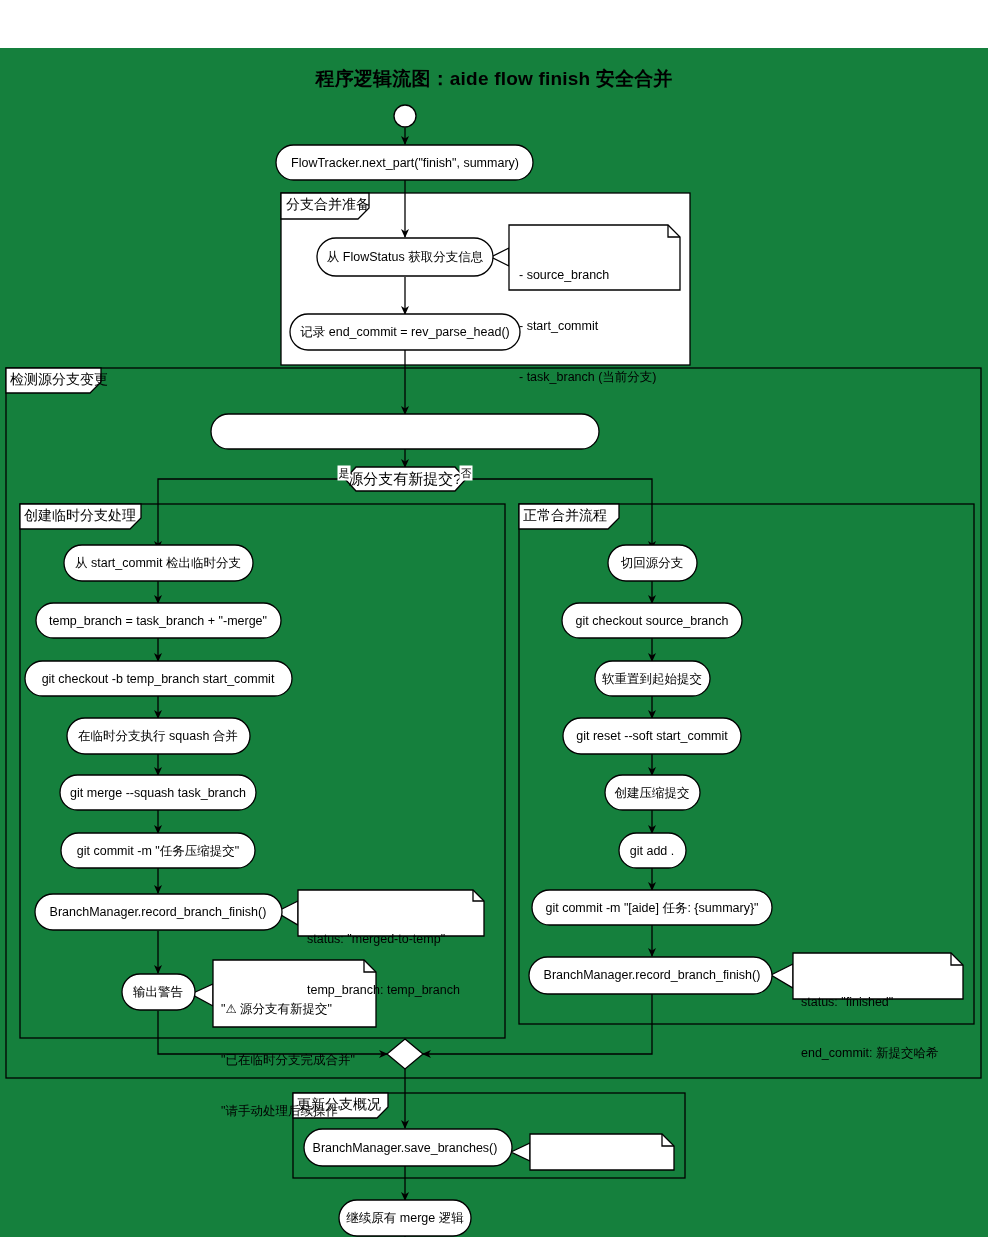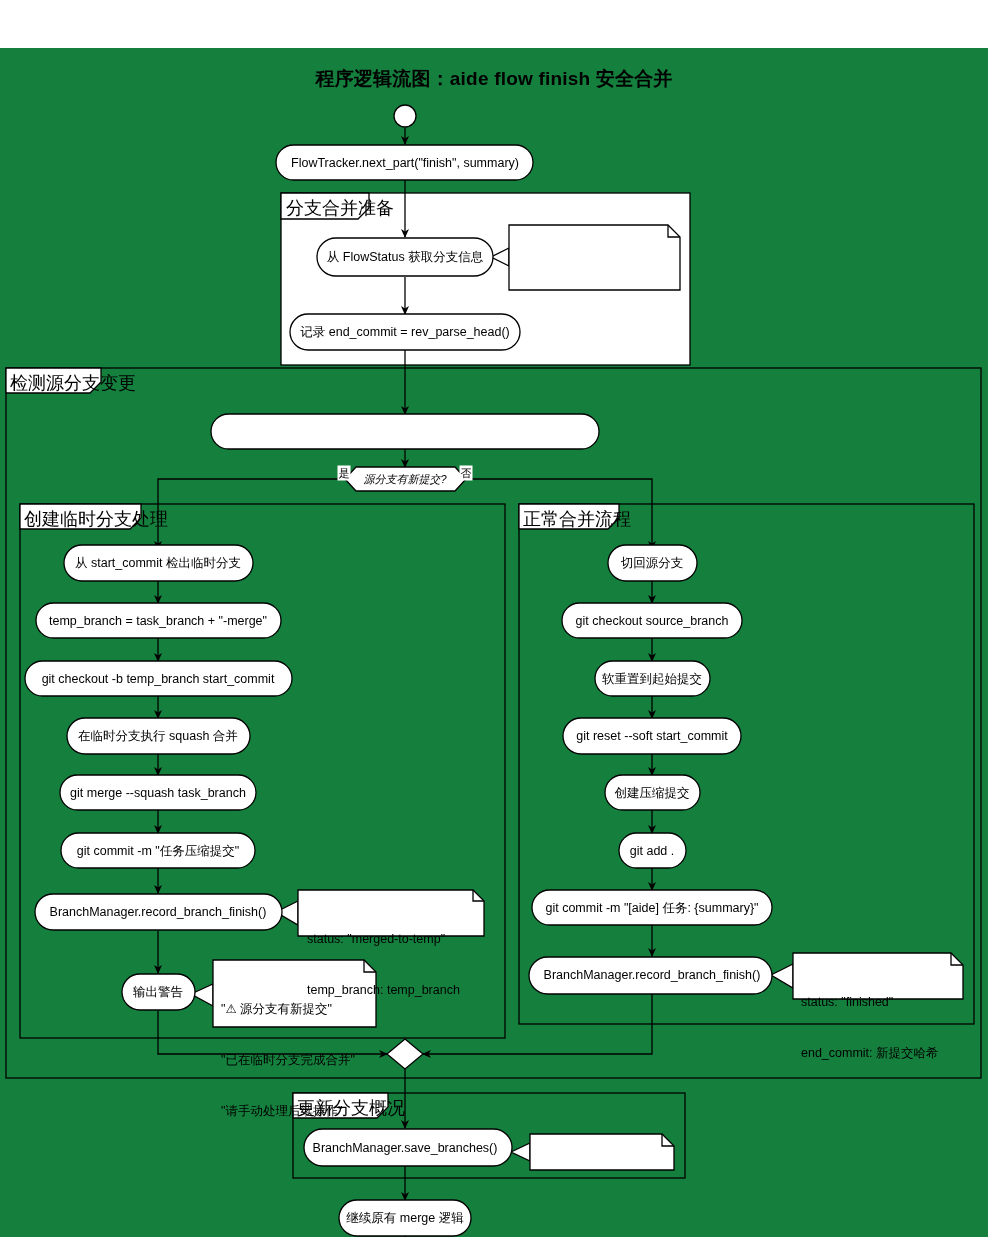--- a/index.html
+++ b/index.html
@@ -46,21 +46,21 @@
   }
   .noteLabel {
     position: absolute;
     font-size: 12.5px;
     color: #000000;
     white-space: pre;
     line-height: 17px;
   }
   .frameLabel {
     position: absolute;
-    font-size: 18px;
+    font-size: 14px;
     color: #000000;
     white-space: nowrap;
   }
   .edgeLabel {
     position: absolute;
     font-size: 11px;
     color: #000000;
     white-space: nowrap;
     transform: translate(-50%, -50%);
     background: #ffffff;
@@ -197,21 +197,21 @@
 
   <div class="frameLabel" style="left:286px; top:148px;">分支合并准备</div>
   <div class="frameLabel" style="left:10px; top:323px;">检测源分支变更</div>
   <div class="frameLabel" style="left:24px; top:459px;">创建临时分支处理</div>
   <div class="frameLabel" style="left:523px; top:459px;">正常合并流程</div>
   <div class="frameLabel" style="left:297px; top:1048px;">更新分支概况</div>
 
   <div class="nodeLabel" style="left:405px; top:115px;">FlowTracker.next_part("finish", summary)</div>
   <div class="nodeLabel" style="left:405px; top:209px;">从 FlowStatus 获取分支信息</div>
   <div class="nodeLabel" style="left:405px; top:284px;">记录 end_commit = rev_parse_head()</div>
-  <div class="nodeLabel" style="left:405px; top:431px; font-size:11px;font-style:italic;">源分支有新提交?</div>
+  <div class="nodeLabel" style="left:405px; top:431px; font-size:15px;">源分支有新提交?</div>
 
   <div class="edgeLabel" style="left:344px; top:425px;">是</div>
   <div class="edgeLabel" style="left:466px; top:425px;">否</div>
 
   <div class="nodeLabel" style="left:158px; top:515px;">从 start_commit 检出临时分支</div>
   <div class="nodeLabel" style="left:158px; top:573px;">temp_branch = task_branch + "-merge"</div>
   <div class="nodeLabel" style="left:158px; top:631px;">git checkout -b temp_branch start_commit</div>
   <div class="nodeLabel" style="left:158px; top:688px;">在临时分支执行 squash 合并</div>
   <div class="nodeLabel" style="left:158px; top:745px;">git merge --squash task_branch</div>
   <div class="nodeLabel" style="left:158px; top:803px;">git commit -m "任务压缩提交"</div>
@@ -223,20 +223,25 @@
   <div class="nodeLabel" style="left:652px; top:631px;">软重置到起始提交</div>
   <div class="nodeLabel" style="left:652px; top:688px;">git reset --soft start_commit</div>
   <div class="nodeLabel" style="left:652px; top:745px;">创建压缩提交</div>
   <div class="nodeLabel" style="left:652px; top:803px;">git add .</div>
   <div class="nodeLabel" style="left:652px; top:860px;">git commit -m "[aide] 任务: {summary}"</div>
   <div class="nodeLabel" style="left:652px; top:927px;">BranchManager.record_branch_finish()</div>
 
   <div class="nodeLabel" style="left:405px; top:1100px;">BranchManager.save_branches()</div>
   <div class="nodeLabel" style="left:405px; top:1170px;">继续原有 merge 逻辑</div>
 
+  <div class="noteLabel" style="left:519px; top:185px;">
+    <div>- source_branch</div>
+    <div>- start_commit</div>
+    <div>- task_branch (当前分支)</div>
+  </div>
 
   <div class="noteLabel" style="left:307px; top:849px;">
     <div>status: "merged-to-temp"</div>
     <div>temp_branch: temp_branch</div>
   </div>
 
   <div class="noteLabel" style="left:221px; top:919px;">
     <div>"⚠ 源分支有新提交"</div>
     <div>"已在临时分支完成合并"</div>
     <div>"请手动处理后续操作"</div>

